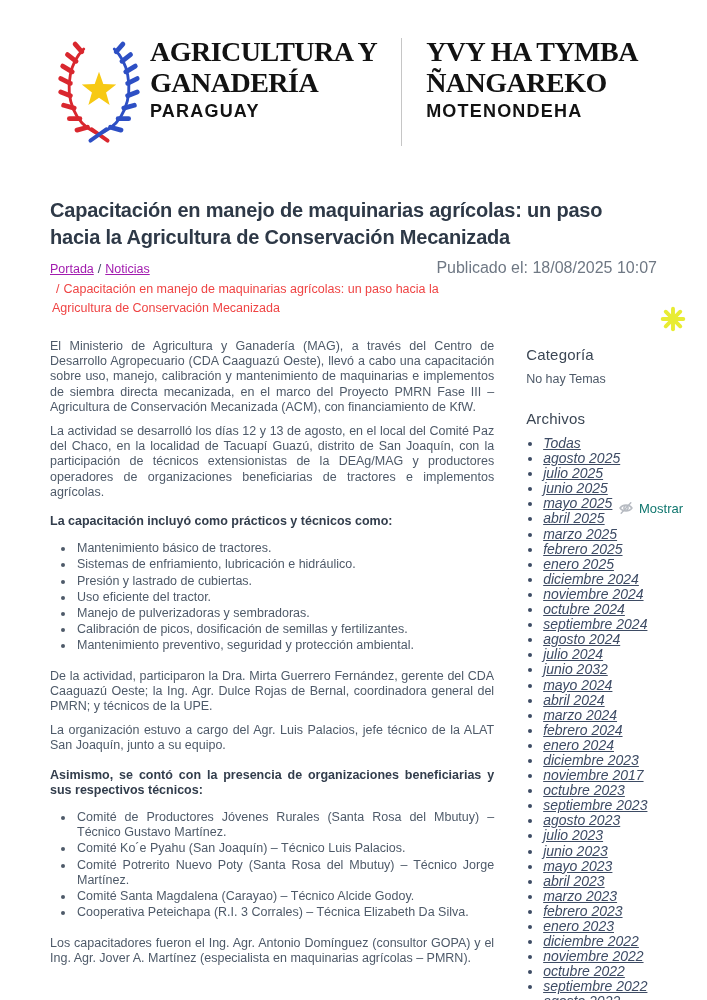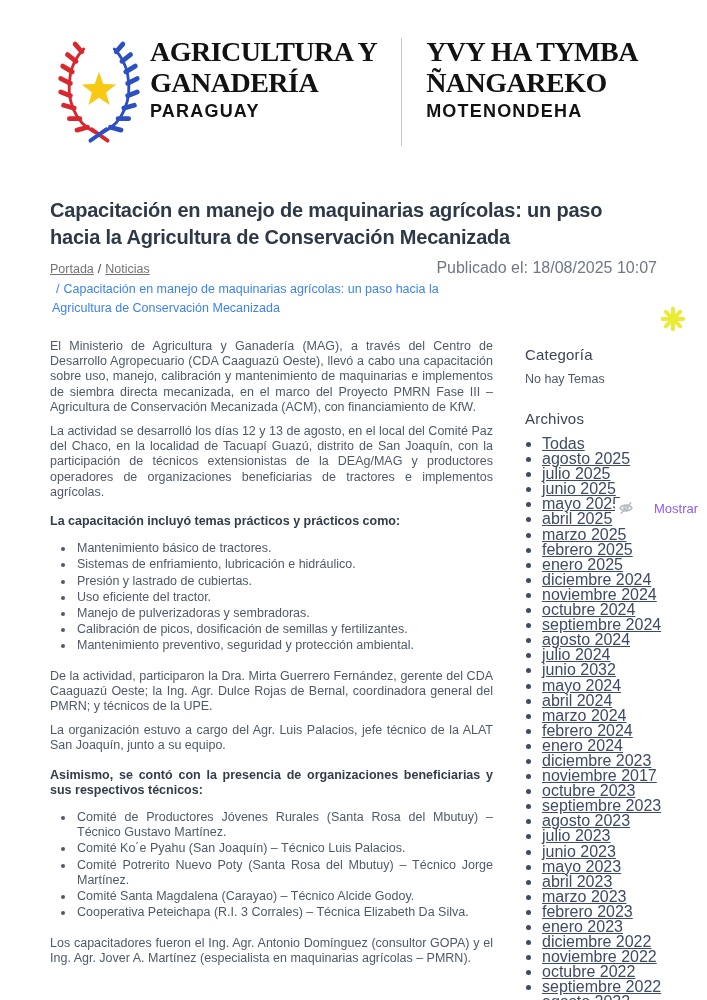--- a/index.html
+++ b/index.html
@@ -14,45 +14,45 @@
   .hdr-sans-sm { font-weight: bold; font-size: 16px; letter-spacing: 1.2px; line-height: 20px; }
   .hdr-serif   { font-family: "Liberation Serif", serif; font-weight: bold; font-size: 28px; line-height: 31px; letter-spacing: -0.5px; }
   .hdr-sans    { font-weight: bold; font-size: 18px; letter-spacing: 1.2px; line-height: 23px; margin-top: 2px; }
   .hdr-divider { width: 1px; background: #c6c6c6; height: 108px; margin: 2px 24px 0 24px; flex: 0 0 auto; }
 
   
   main { padding: 0 50px; }
   h1.title { margin: 49px 0 8px; font-size: 20px; line-height: 27px; color: #2e3947; letter-spacing: -0.2px; font-weight: bold; }
   .meta-row { display: flex; justify-content: space-between; align-items: baseline; }
   .breadcrumb { font-size: 12.5px; color: #3d4b64; }
-  .breadcrumb a { color: #737373; text-decoration: underline; cursor: pointer; }
+  .breadcrumb a { color: #a21caf; text-decoration: underline; cursor: pointer; }
   .bc-sep { margin: 0 4px; }
   .published { font-size: 16px; color: #6f7884; }
-  .breadcrumb-current { font-size: 12.5px; color: #3b82f6; max-width: 398px; line-height: 19px; margin-top: 3px; padding-left: 2px; }
+  .breadcrumb-current { font-size: 12.5px; color: #ef4444; max-width: 398px; line-height: 19px; margin-top: 3px; padding-left: 2px; }
 
   .content { display: flex; margin-top: 21px; }
 
   
   article { width: 448px; font-size: 12.5px; line-height: 15.2px; color: #4e5a69; text-align: justify; }
   article p { margin: 0 0 9px; }
   article p.bold { font-weight: bold; color: #323d4c; margin: 14px 0 9px; }
   article ul { margin: 12px 0 15px; padding-left: 25px; }
   article li { margin-bottom: 1px; padding-left: 2px; }
 
   
   aside { width: 132px; margin-left: 32px; padding-top: 7px; }
   aside h2 { font-size: 15px; font-weight: 400; margin: 0 0 9px; color: #3b4654; letter-spacing: 0.2px; }
   .no-temas { font-size: 12.5px; color: #4e5a69; margin-bottom: 24px; }
   .archives { list-style: disc; padding-left: 17px; margin: 8px 0 0; }
-  .archives li { font-size: 16px; line-height: 15.1px; color: #3d4b64; text-decoration: underline; cursor: pointer; white-space: nowrap; }
+  .archives li { font-size: 14px; line-height: 15.1px; color: #3d4b64; text-decoration: underline; cursor: pointer; white-space: nowrap; font-style: italic; }
 
   
   .asterisk { position: absolute; top: 306px; left: 660px; width: 26px; height: 26px; cursor: pointer; }
-  .mostrar { position: absolute; top: 498px; left: 615px; display: flex; align-items: center; gap: 20px;
-             background: #fff; padding: 2px 6px 2px 3px; font-size: 13px; color: #8b5cf6; cursor: pointer; }
+  .mostrar { position: absolute; top: 498px; left: 615px; display: flex; align-items: center; gap: 5px;
+             background: #fff; padding: 2px 6px 2px 3px; font-size: 13px; color: #0f766e; cursor: pointer; }
   .mostrar svg { display: block; }
 </style>
 </head>
 <body>
 
 <div class="page">
 
   <header>
     <div class="logo">
       <svg width="86" height="108" viewBox="0 0 90 112">
@@ -118,21 +118,21 @@
     </div>
     <div class="breadcrumb-current">
       <span class="bc-sep">/</span><span>Capacitación en manejo de maquinarias agrícolas: un paso hacia la Agricultura de Conservación Mecanizada</span>
     </div>
 
     <div class="content">
 
       <article>
         <p>El Ministerio de Agricultura y Ganadería (MAG), a través del Centro de Desarrollo Agropecuario (CDA Caaguazú Oeste), llevó a cabo una capacitación sobre uso, manejo, calibración y mantenimiento de maquinarias e implementos de siembra directa mecanizada, en el marco del Proyecto PMRN Fase III – Agricultura de Conservación Mecanizada (ACM), con financiamiento de KfW.</p>
         <p>La actividad se desarrolló los días 12 y 13 de agosto, en el local del Comité Paz del Chaco, en la localidad de Tacuapí Guazú, distrito de San Joaquín, con la participación de técnicos extensionistas de la DEAg/MAG y productores operadores de organizaciones beneficiarias de tractores e implementos agrícolas.</p>
-        <p class="bold">La capacitación incluyó temas prácticos y prácticos como:</p>
+        <p class="bold">La capacitación incluyó como prácticos y técnicos como:</p>
         <ul class="topics">
             <li>Mantenimiento básico de tractores.</li>
             <li>Sistemas de enfriamiento, lubricación e hidráulico.</li>
             <li>Presión y lastrado de cubiertas.</li>
             <li>Uso eficiente del tractor.</li>
             <li>Manejo de pulverizadoras y sembradoras.</li>
             <li>Calibración de picos, dosificación de semillas y fertilizantes.</li>
             <li>Mantenimiento preventivo, seguridad y protección ambiental.</li>
           </ul>
         <p>De la actividad, participaron la Dra. Mirta Guerrero Fernández, gerente del CDA Caaguazú Oeste; la Ing. Agr. Dulce Rojas de Bernal, coordinadora general del PMRN; y técnicos de la UPE.</p>

